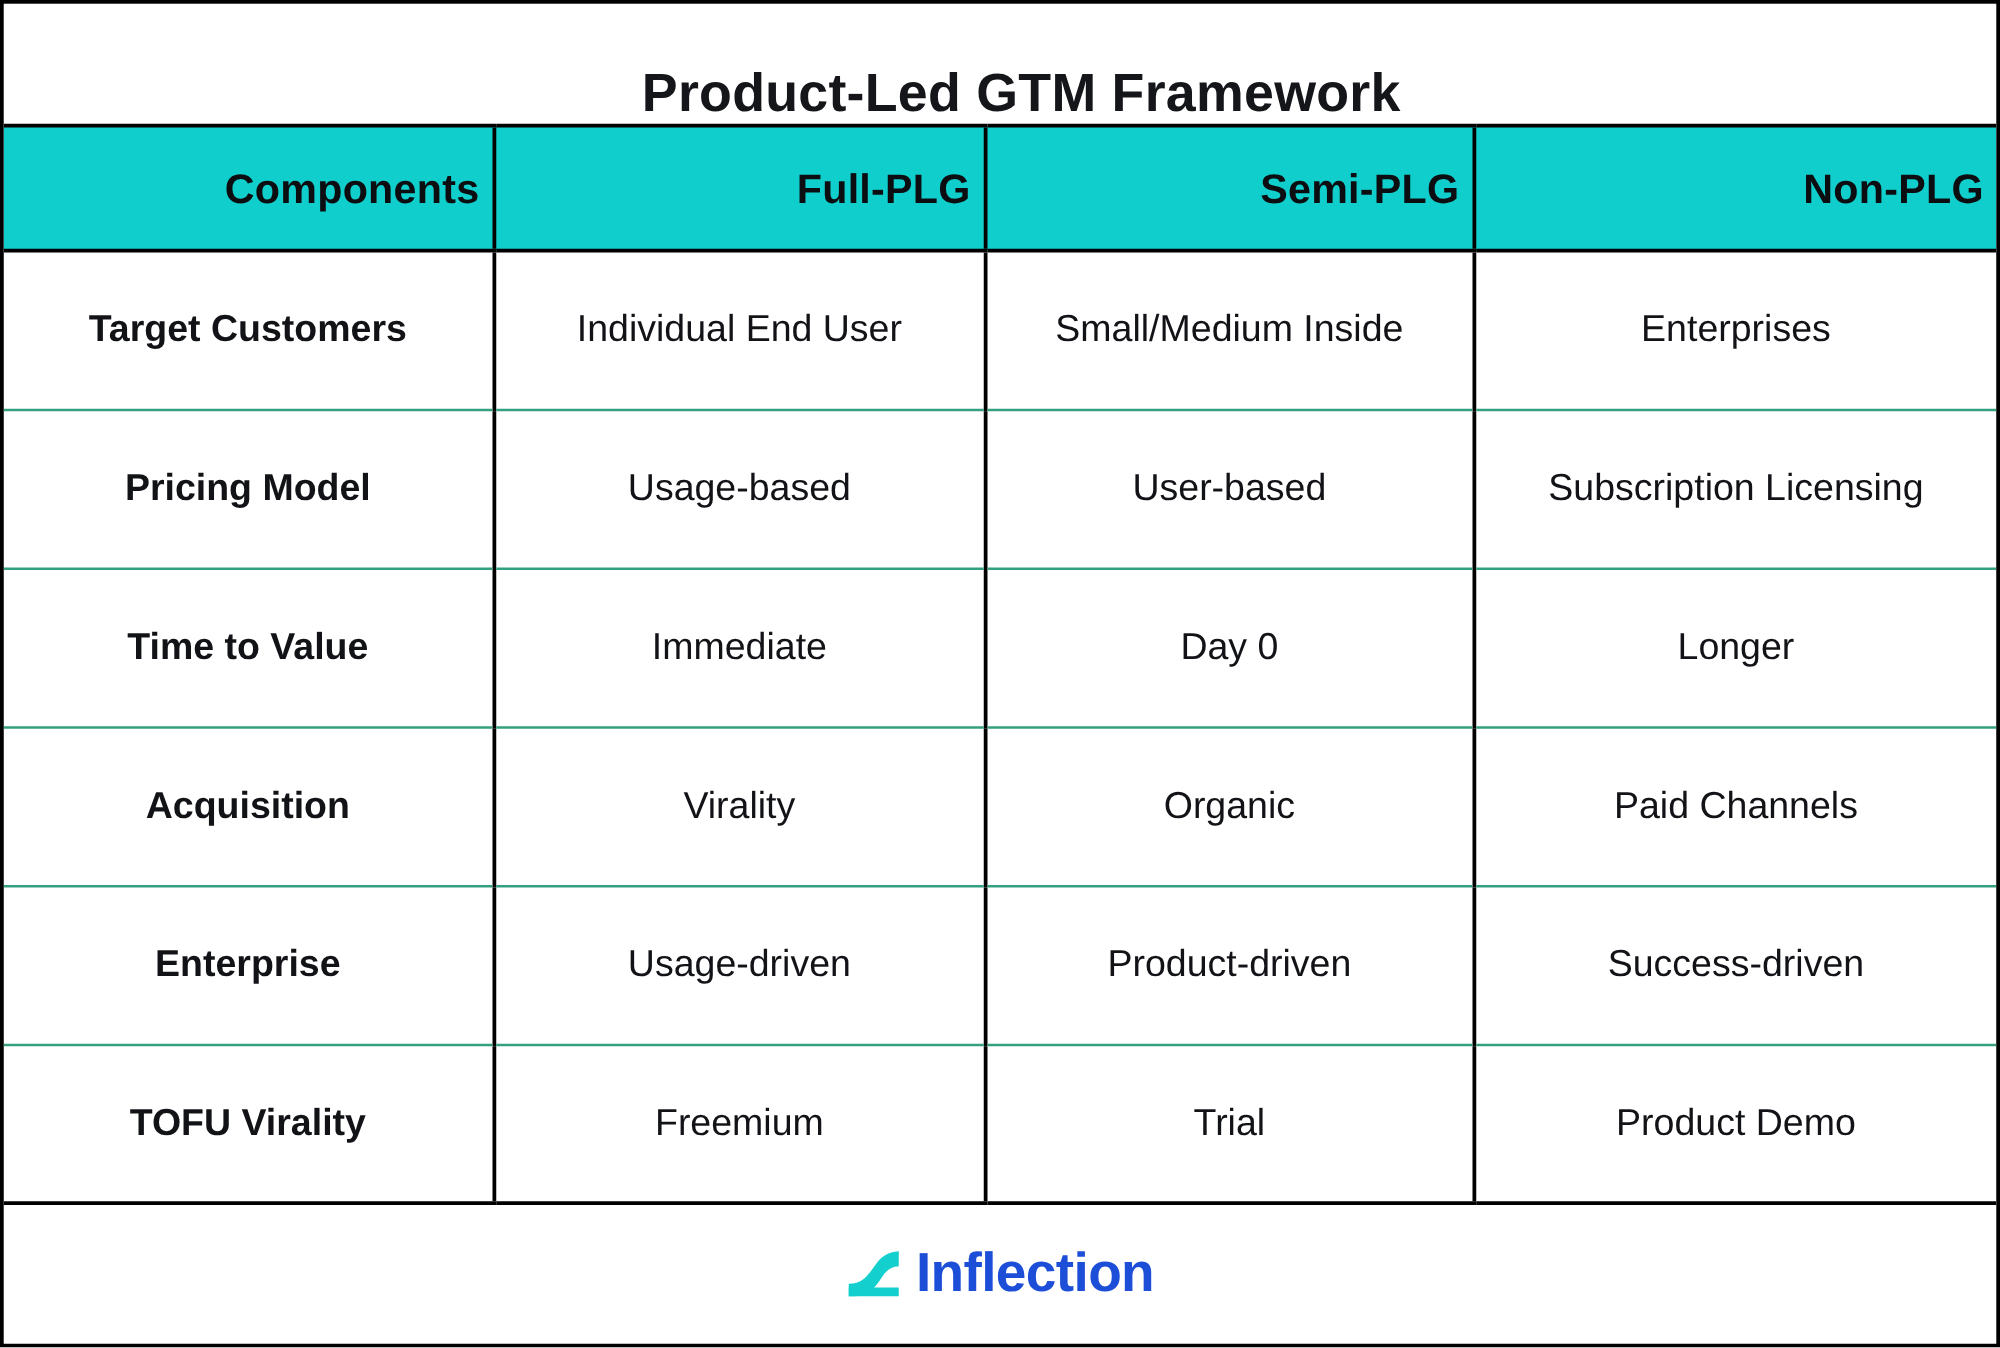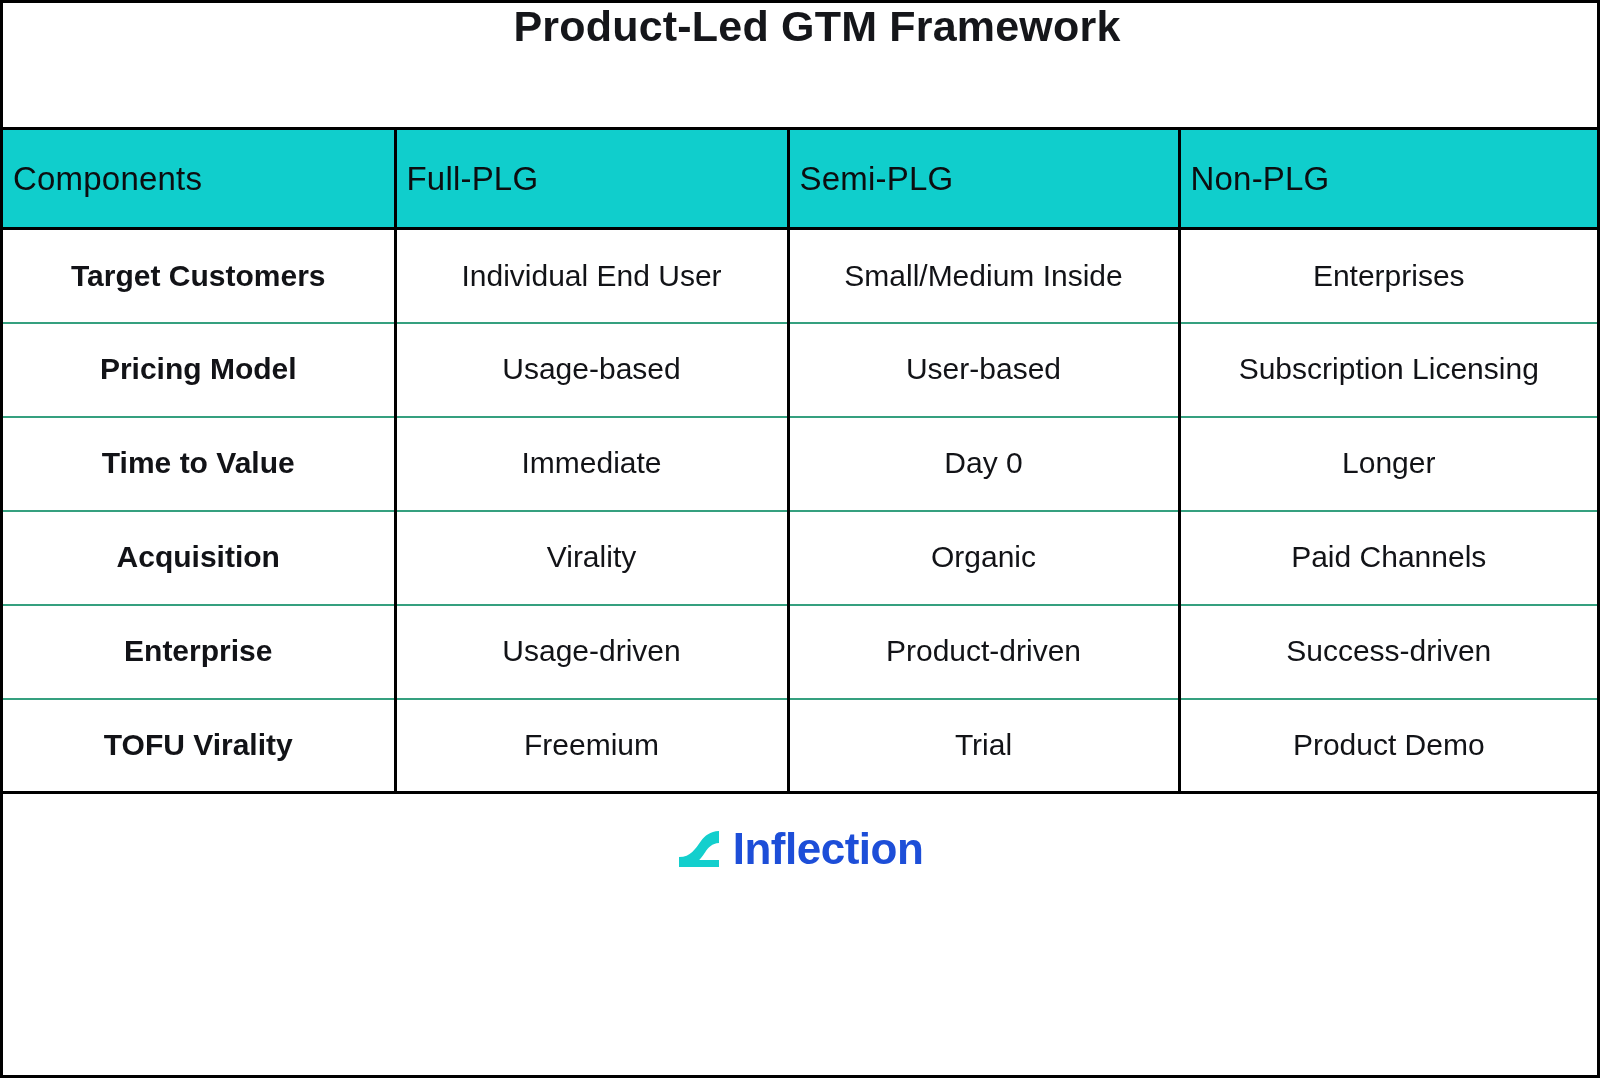--- a/index.html
+++ b/index.html
@@ -17,24 +17,24 @@
     width: 1600px;
     height: 1078px;
     box-sizing: border-box;
     background: #ffffff;
     border: 3px solid #000000;
     overflow: hidden;
   }
 
   
   .title-band {
-    height: 124px;
+    height: 96px;
     box-sizing: border-box;
     display: flex;
-    align-items: flex-start;
+    align-items: flex-end;
     justify-content: center;
     background: #ffffff;
     padding-left: 34px;
   }
   .title-text {
     font-size: 43px;
     font-weight: 700;
     letter-spacing: 0.2px;
     color: #15161a;
     text-align: center;
@@ -51,35 +51,35 @@
   table.matrix col.c-full { width: 393px; }
   table.matrix col.c-semi { width: 391px; }
   table.matrix col.c-non  { width: 418px; }
 
   
   thead tr.head-row th {
     background: #10cecc;
     height: 100px;
     padding: 16px 10px;
     font-size: 33px;
-    font-weight: 400;
+    font-weight: 700;
     color: #0c0d10;
-    text-align: left;
+    text-align: right;
     vertical-align: middle;
     border-left: 3px solid #000000;
     border-top: 3px solid #000000;
     border-bottom: 3px solid #000000;
     letter-spacing: 0.2px;
     box-sizing: border-box;
   }
   thead tr.head-row th:first-child { border-left: none; }
 
   
   tbody tr td {
-    height: 94px;
+    height: 127px;
     padding: 0 12px;
     text-align: center;
     vertical-align: middle;
     font-size: 30px;
     color: #121317;
     border-left: 3px solid #000000;
     border-bottom: 2px solid #35a07f;
     box-sizing: border-box;
     line-height: 1.15;
   }

